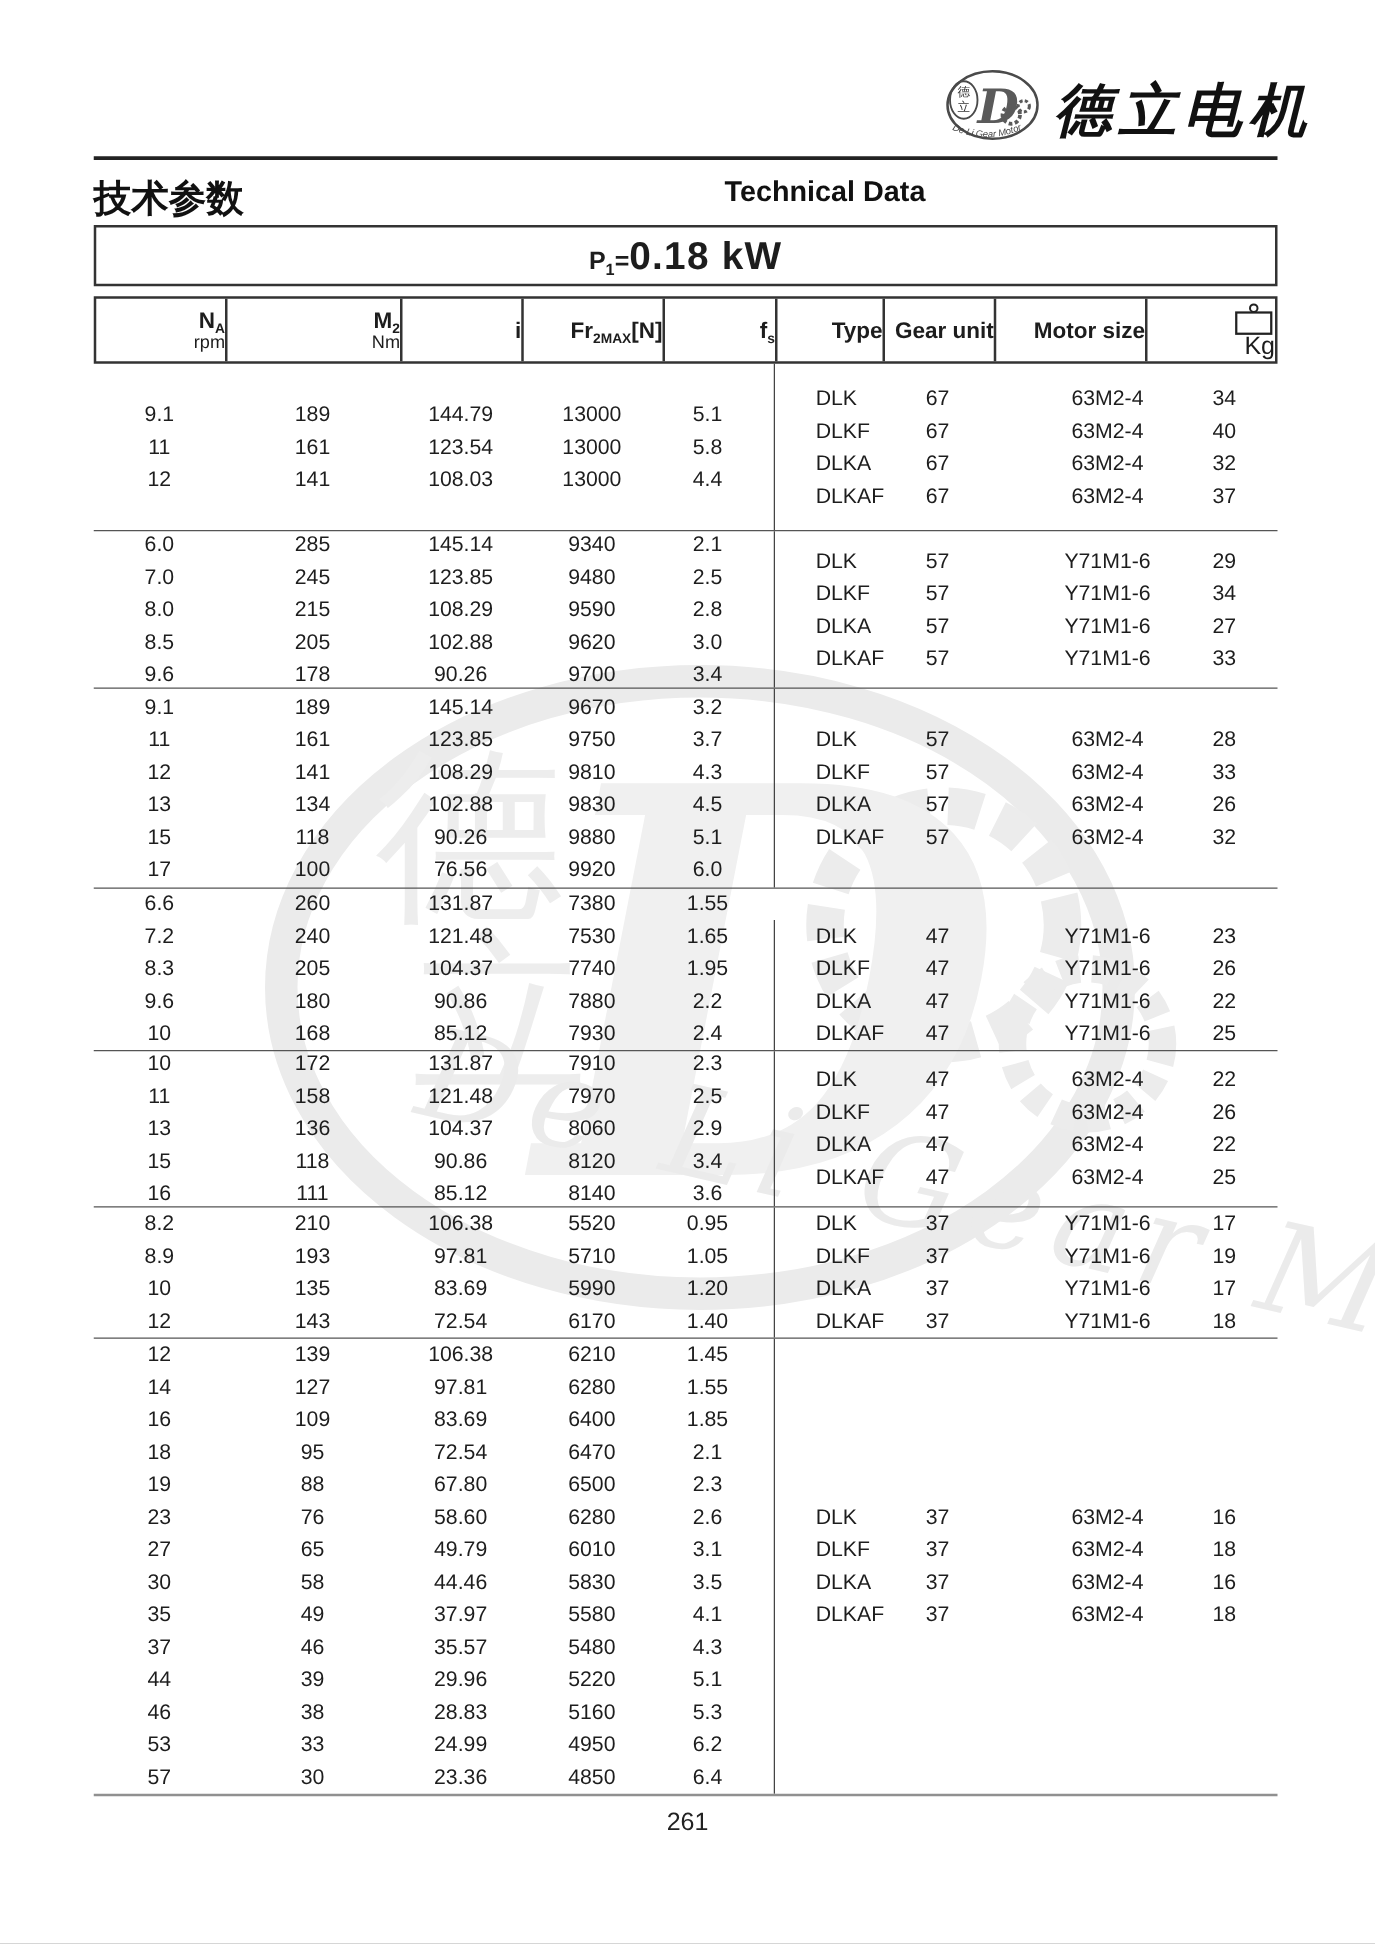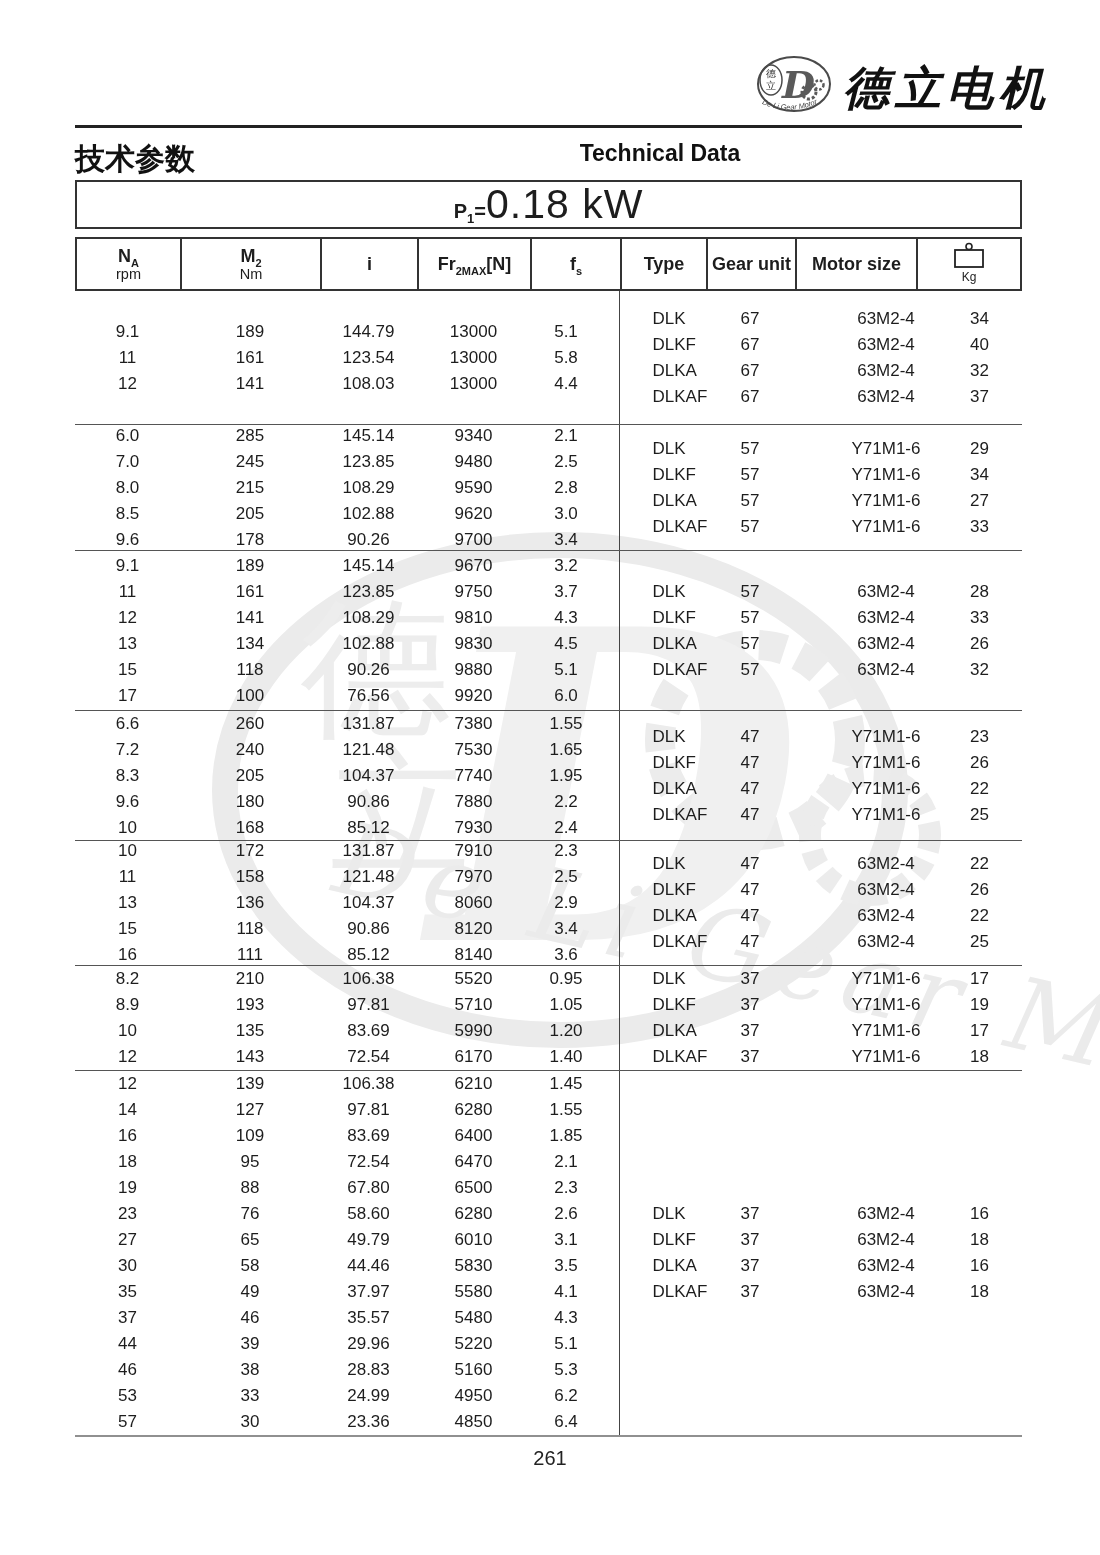--- a/index.html
+++ b/index.html
@@ -24,45 +24,45 @@
   .title-en{ position:absolute; left:500px; top:140px; width:320px; text-align:center;
              font-size:23px; font-weight:bold; color:#111; }
   
   .power-box{
     position:absolute; left:75px; top:180px; width:947px; height:49px;
     border:2px solid #333; display:flex; justify-content:center; align-items:center;
   }
   .p-line{ white-space:nowrap; }
   .p-pre{ font-size:20px; font-weight:bold; }
   .p-pre sub{ font-size:13px; }
-  .p-val{ font-size:41px; font-weight:normal; letter-spacing:1px; }
+  .p-val{ font-size:31px; font-weight:bold; letter-spacing:1px; }
   
   .thead{
     position:absolute; left:75px; top:237px; width:947px; height:54px;
     border:2px solid #333; display:flex;
   }
   .hcell{
-    display:flex; flex-direction:column; justify-content:center; align-items:center;
+    display:flex; flex-direction:column; justify-content:center; align-items:flex-end;
     border-right:2px solid #333; height:100%;
   }
   .hcell:last-child{ border-right:none; flex:1; }
   .h-main{ font-size:18px; font-weight:bold; line-height:20px; }
   .h-main sub{ font-size:11px; line-height:0; }
   .h-unit{ font-size:14.5px; line-height:16px; }
   .kg-icon{ display:block; }
-  .kg-label{ font-size:12px; line-height:17px; }
+  .kg-label{ font-size:20px; line-height:17px; }
   
   .w-na{ width:105px; } .w-m2{ width:140px; } .w-i{ width:97px; }
   .w-fr{ width:113px; } .w-fs{ width:90px; }
   .w-type{ width:86px; } .w-gear{ width:89px; } .w-motor{ width:121px; } .w-kg{ width:82px; }
   
   .data-area{ position:absolute; left:75px; top:291px; width:947px; }
   .block{ display:flex; border-bottom:1.5px solid #555; }
   .block:last-child{ border-bottom:none; }
-  .b1{ height:134px; } .b2{ height:126px; } .b3{ height:160px; } .b4{ height:130px; }
+  .b1{ height:134px; } .b2{ height:126px; } .b3{ height:160px; } .b4{ height:130px;align-items:flex-end; }
   .b5{ height:125px; } .b6{ height:105px; } .b7{ height:364px; }
   .bleft{ width:543.5px; display:flex; flex-direction:column; justify-content:center; }
   .bright{ width:403.5px; border-left:1.5px solid #444; display:flex; flex-direction:column; justify-content:center; }
   .drow{ height:26px; display:flex; align-items:center; flex:0 0 auto; }
   .dcell{ display:block; font-size:17px; color:#1d1d1d; text-align:center; }
   .c-na{ width:105px; } .c-m2{ width:140px; } .c-i{ width:97px; } .c-fr{ width:113px; }
   .c-fs{ width:88px; padding-right:16px; }
   .c-type{ width:86px; text-align:left; padding-left:33px; }
   .c-gear{ width:89px; }
   .c-motor{ width:145px; padding-left:38px; }

